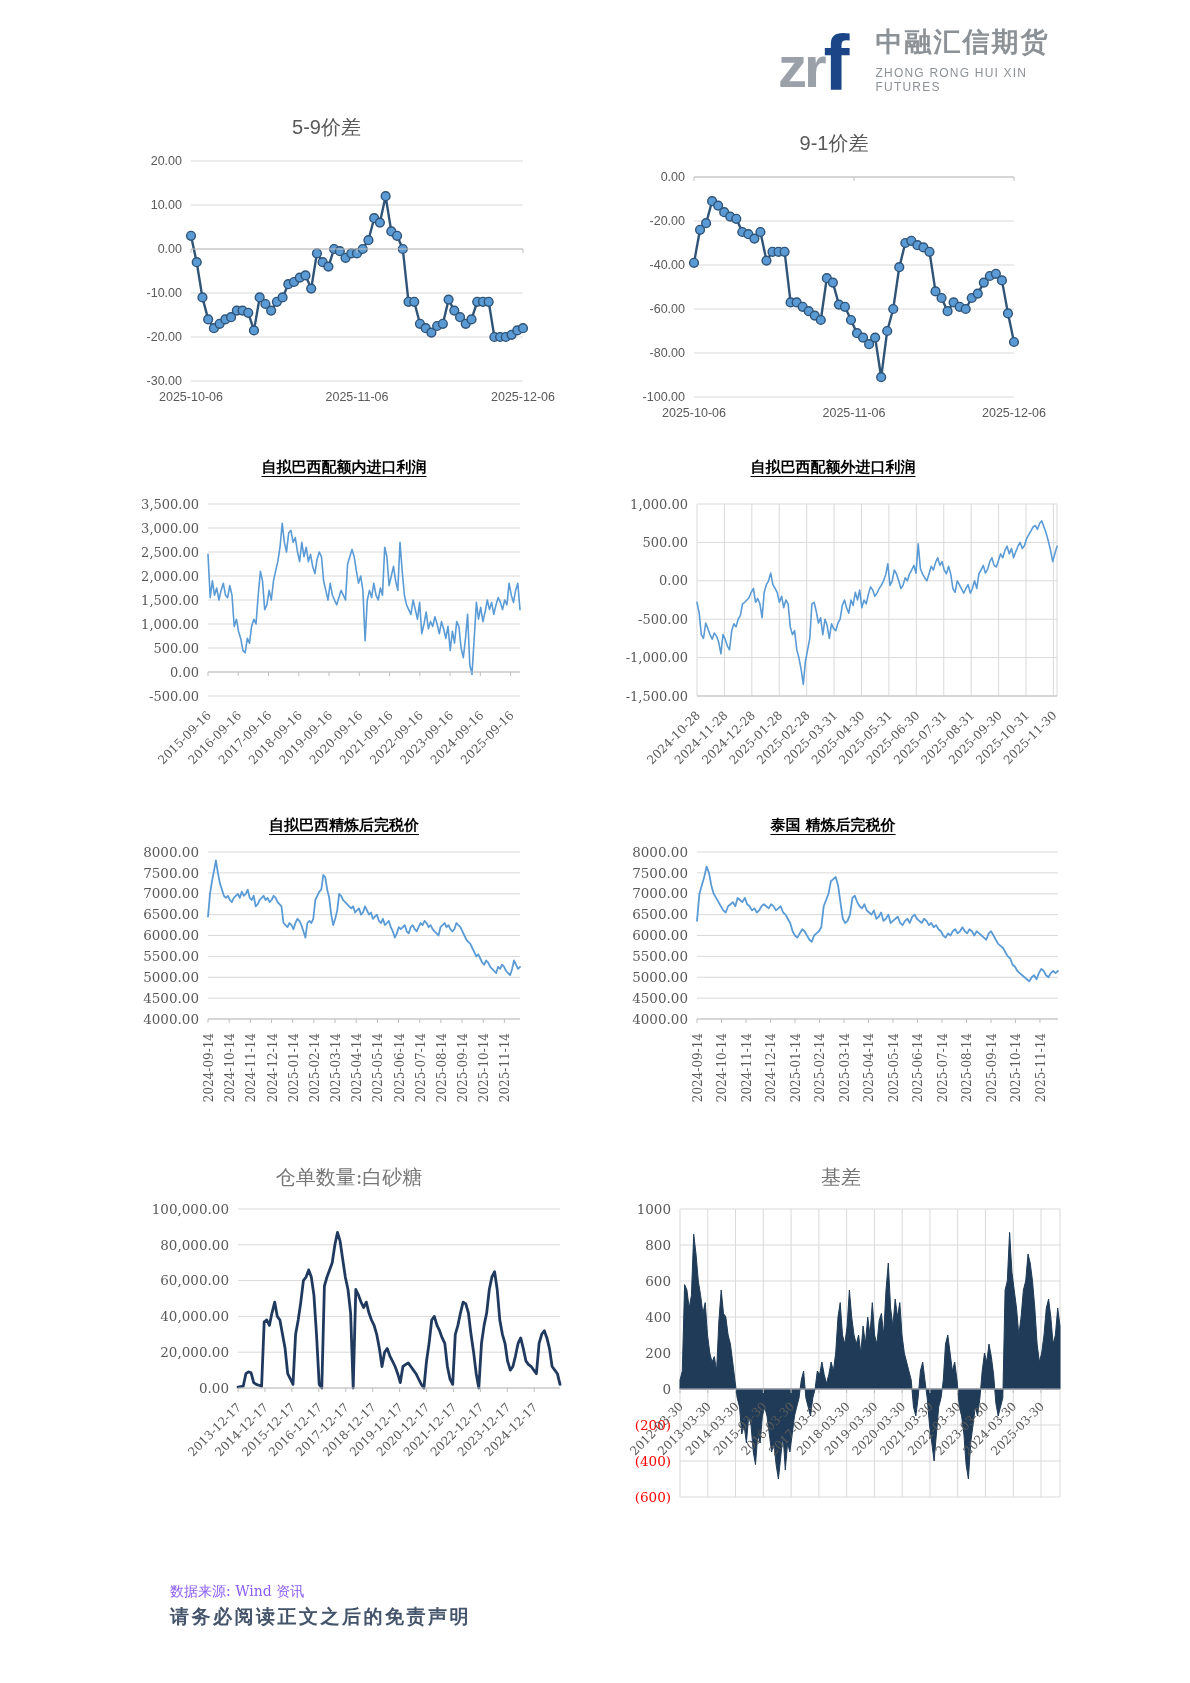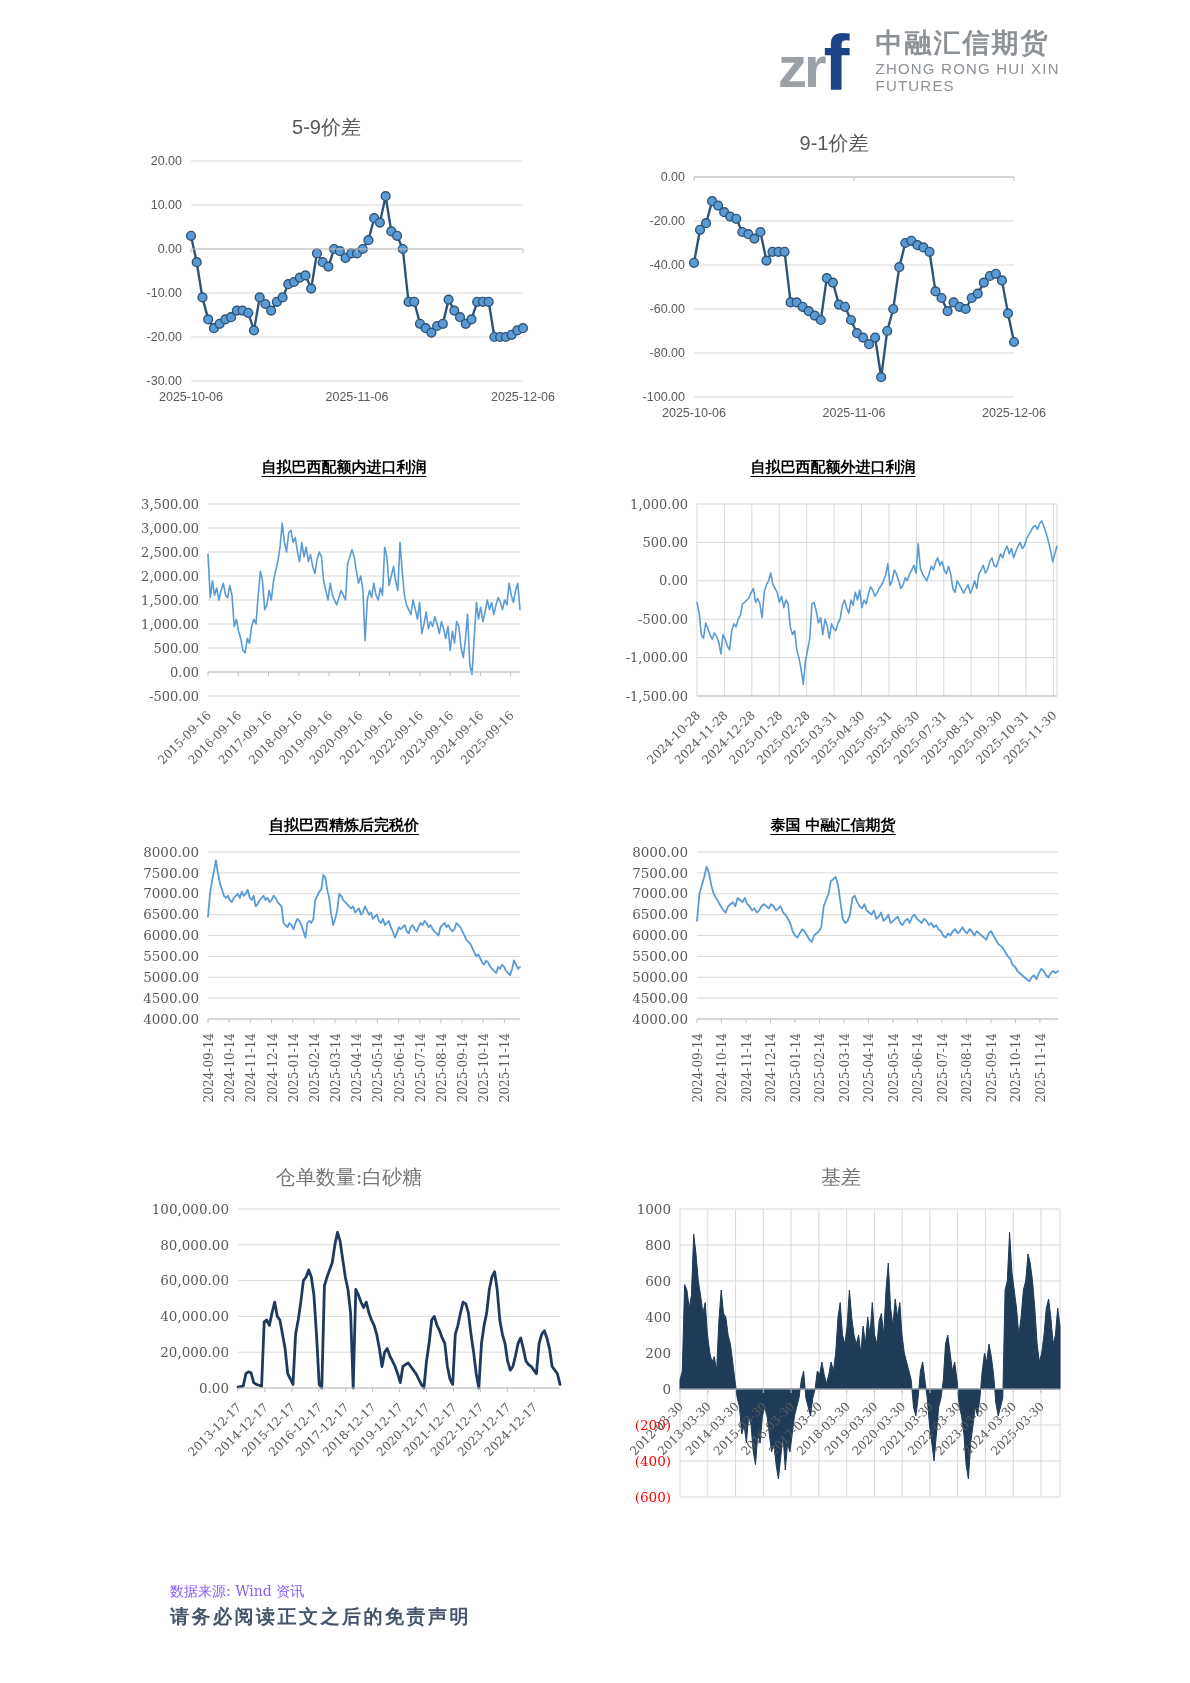--- a/index.html
+++ b/index.html
@@ -5,21 +5,21 @@
   html,body{margin:0;padding:0;background:#ffffff;}
   #page{position:relative;width:1190px;height:1683px;background:#fff;overflow:hidden;
         font-family:"Liberation Sans",sans-serif;}
   
   .logo{position:absolute;top:24px;left:778px;width:290px;height:72px;display:flex;align-items:flex-end;}
   .zrf{display:flex;align-items:flex-end;line-height:1;margin-right:28px;}
   .zr{color:#9BA1A8;font-weight:bold;font-size:58px;letter-spacing:-3px;font-family:"Liberation Sans",sans-serif;}
   .f{color:#1C4587;font-weight:bold;font-size:78px;line-height:0.82;letter-spacing:-2px;font-family:"Liberation Sans",sans-serif;}
   .logo-right{display:flex;flex-direction:column;justify-content:center;padding-bottom:2px;}
   .logo-cn{color:#8C9196;font-weight:bold;font-size:27px;letter-spacing:2px;line-height:1.05;}
-  .logo-en{color:#8C9196;font-size:15px;letter-spacing:1.2px;margin-top:3px;}
+  .logo-en{color:#8C9196;font-size:12px;letter-spacing:1.2px;margin-top:10px;}
   
   .chart{position:absolute;}
   .chart-title{text-align:center;height:30px;line-height:30px;white-space:nowrap;}
   .t-gray-sans{color:#595959;font-size:20px;font-family:"Liberation Sans",sans-serif;}
   .t-black-underline{color:#000;font-size:15px;font-weight:bold;text-decoration:underline;
        text-underline-offset:4px;font-family:"DejaVu Serif",serif;}
   .t-gray-serif{color:#757575;font-size:20px;font-family:"DejaVu Serif",serif;}
   svg{display:block;overflow:visible;}
   
   .footer-source{position:absolute;left:170px;top:1583px;font-size:14px;color:#8b5cf6;
@@ -408,21 +408,21 @@
           <text x="275.54285714285714" y="193" text-anchor="end" font-size="12" font-family="&quot;DejaVu Serif&quot;,serif" fill="#595959" transform="rotate(-90 275.54285714285714 193)">2025-06-14</text>
           <text x="296.7142857142857" y="193" text-anchor="end" font-size="12" font-family="&quot;DejaVu Serif&quot;,serif" fill="#595959" transform="rotate(-90 296.7142857142857 193)">2025-07-14</text>
           <text x="317.88571428571424" y="193" text-anchor="end" font-size="12" font-family="&quot;DejaVu Serif&quot;,serif" fill="#595959" transform="rotate(-90 317.88571428571424 193)">2025-08-14</text>
           <text x="339.0571428571428" y="193" text-anchor="end" font-size="12" font-family="&quot;DejaVu Serif&quot;,serif" fill="#595959" transform="rotate(-90 339.0571428571428 193)">2025-09-14</text>
           <text x="360.2285714285714" y="193" text-anchor="end" font-size="12" font-family="&quot;DejaVu Serif&quot;,serif" fill="#595959" transform="rotate(-90 360.2285714285714 193)">2025-10-14</text>
           <text x="381.4" y="193" text-anchor="end" font-size="12" font-family="&quot;DejaVu Serif&quot;,serif" fill="#595959" transform="rotate(-90 381.4 193)">2025-11-14</text>
         </g>
       </svg>
   </div>
   <div class="chart" style="left:606px;top:810px;width:454px;height:348px;">
-    <div class="chart-title t-black-underline">泰国 中融汇信期货</div>
+    <div class="chart-title t-black-underline">泰国 精炼后完税价</div>
     <svg id="svg5" width="454" height="289">
         <g>
           <line x1="91" x2="452" y1="12" y2="12" stroke="#D9D9D9" stroke-width="1"></line>
           <line x1="91" x2="452" y1="32.875" y2="32.875" stroke="#D9D9D9" stroke-width="1"></line>
           <line x1="91" x2="452" y1="53.75" y2="53.75" stroke="#D9D9D9" stroke-width="1"></line>
           <line x1="91" x2="452" y1="74.625" y2="74.625" stroke="#D9D9D9" stroke-width="1"></line>
           <line x1="91" x2="452" y1="95.5" y2="95.5" stroke="#D9D9D9" stroke-width="1"></line>
           <line x1="91" x2="452" y1="116.375" y2="116.375" stroke="#D9D9D9" stroke-width="1"></line>
           <line x1="91" x2="452" y1="137.25" y2="137.25" stroke="#D9D9D9" stroke-width="1"></line>
           <line x1="91" x2="452" y1="158.125" y2="158.125" stroke="#D9D9D9" stroke-width="1"></line>

